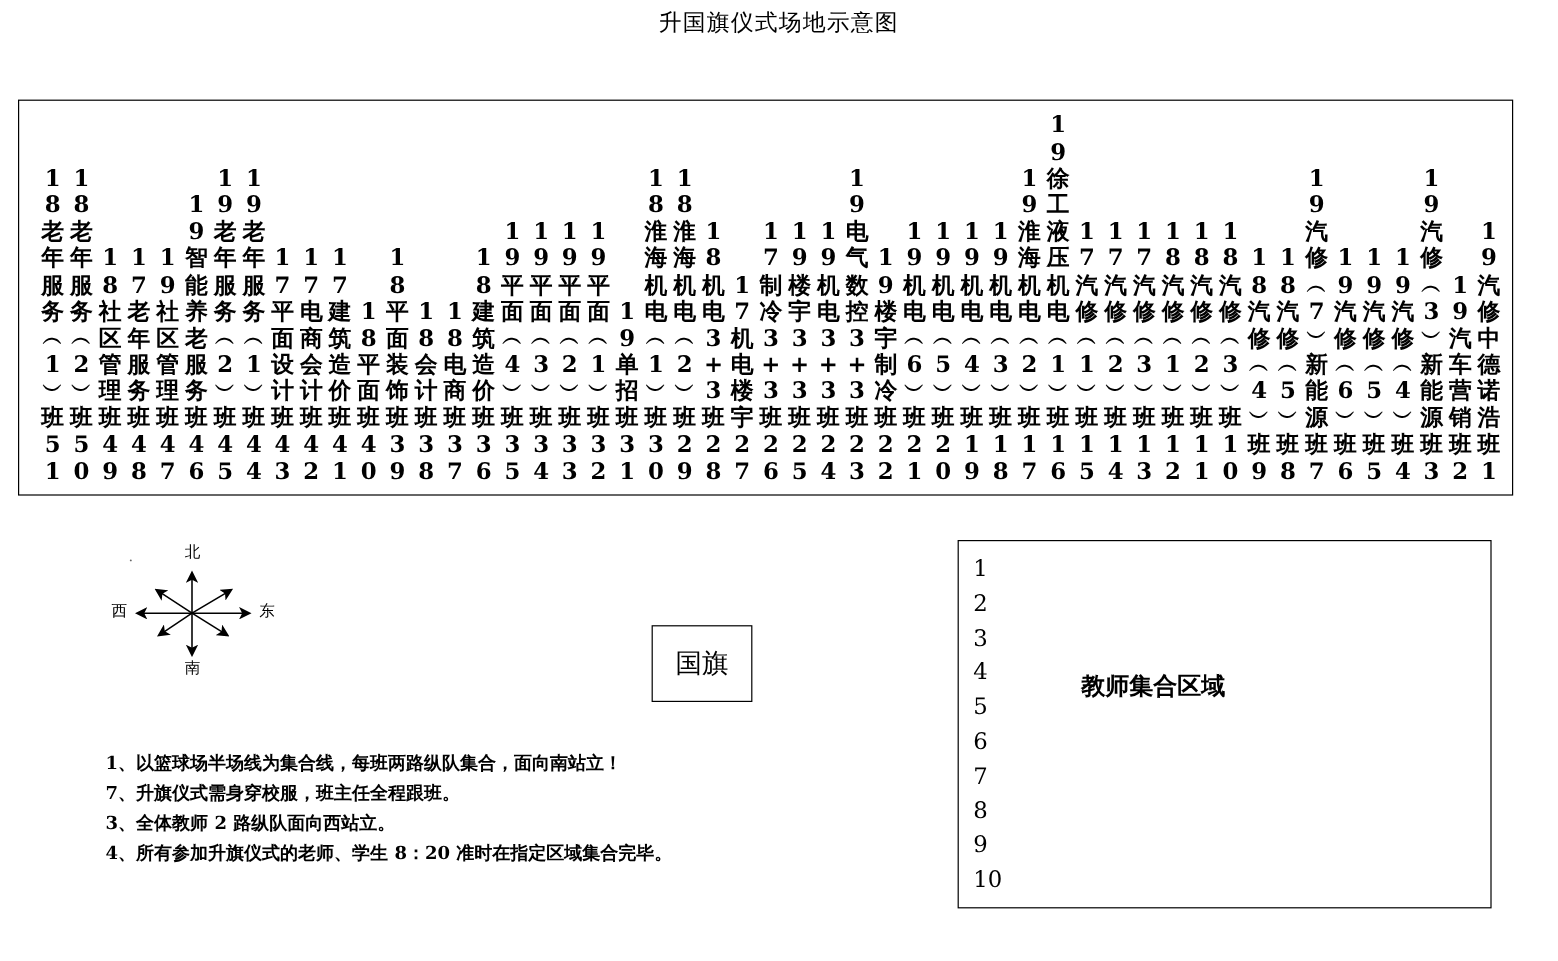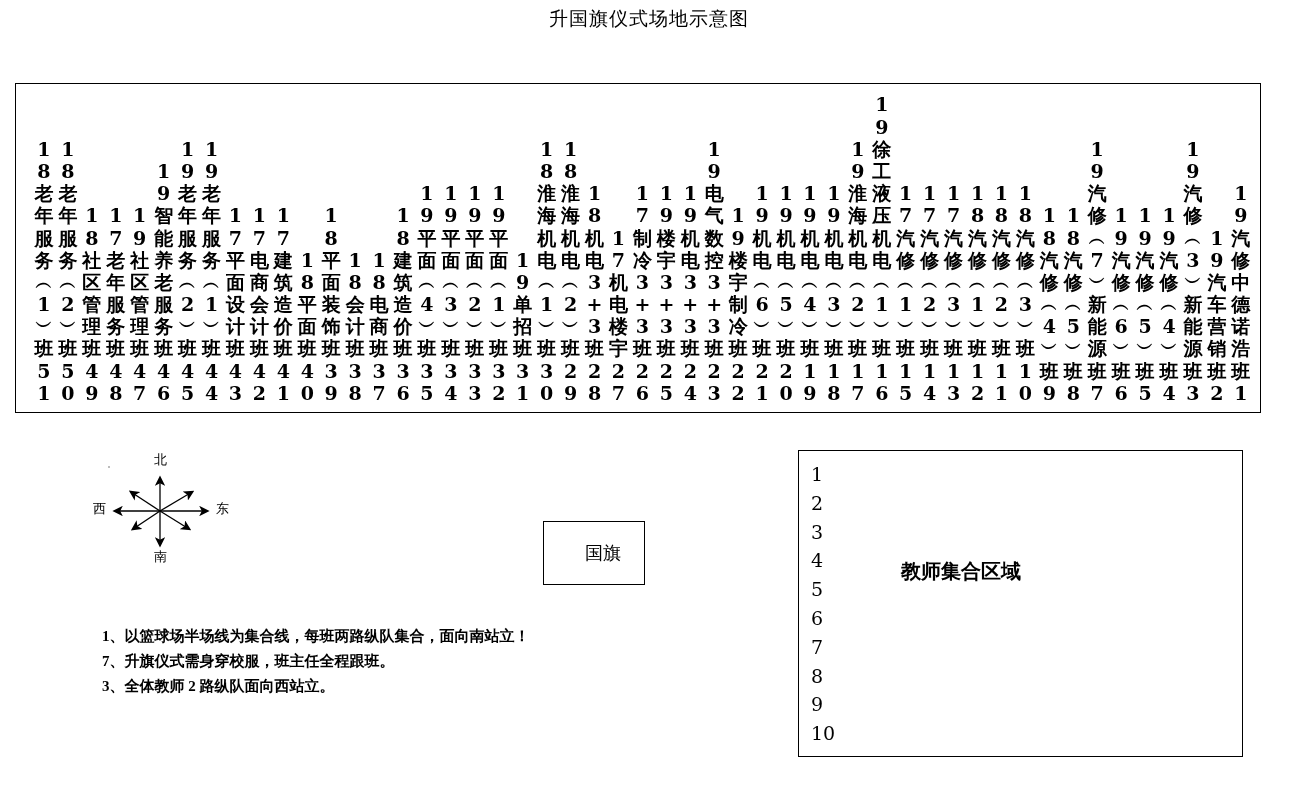--- a/index.html
+++ b/index.html
@@ -32,25 +32,25 @@
   .compass {
     position: absolute; left: 80px; top: 448px; width: 170px; height: 125px;
   }
   .compass .lbl {
     position: absolute; font-size: 13px;
     font-family: "DejaVu Sans", "Liberation Sans", sans-serif;
   }
   .flag {
     position: absolute; left: 543px; top: 521px; width: 82px; height: 62px;
     border: 1.5px solid #000; display: flex; align-items: center; justify-content: center;
-    font-size: 18px; font-family: "DejaVu Sans", "Liberation Sans", sans-serif; padding-left: 18px;
+    font-size: 22px; font-family: "DejaVu Sans", "Liberation Sans", sans-serif;
   }
   .notes {
-    position: absolute; left: 102px; top: 624px;
-    font-size: 15px; font-weight: bold; line-height: 25px; font-family: Liberation Serif, serif;
+    position: absolute; left: 88px; top: 624px;
+    font-size: 15px; font-weight: bold; line-height: 25px;
   }
   .teacher-box {
     position: absolute; left: 798px; top: 450px; width: 443px; height: 305px;
     border: 1.5px solid #000;
   }
   .teacher-box .rows {
     position: absolute; left: 12px; top: 9px; font-size: 19px; line-height: 28.8px;
   }
   .teacher-box .area-label {
     position: absolute; left: 102px; top: 107px; font-size: 20px; font-weight: bold;
@@ -700,20 +700,21 @@
 </div>
 
 <div class="flag">
   <span>国旗</span>
 </div>
 
 <div class="notes">
   <div>1、以篮球场半场线为集合线，每班两路纵队集合，面向南站立！</div>
   <div>7、升旗仪式需身穿校服，班主任全程跟班。</div>
   <div>3、全体教师 2 路纵队面向西站立。</div>
+  <div>4、所有参加升旗仪式的老师、学生 8：20 准时在指定区域集合完毕。</div>
 </div>
 
 <div class="teacher-box">
   <div class="rows">
     <div>1</div>
     <div>2</div>
     <div>3</div>
     <div>4</div>
     <div>5</div>
     <div>6</div>

